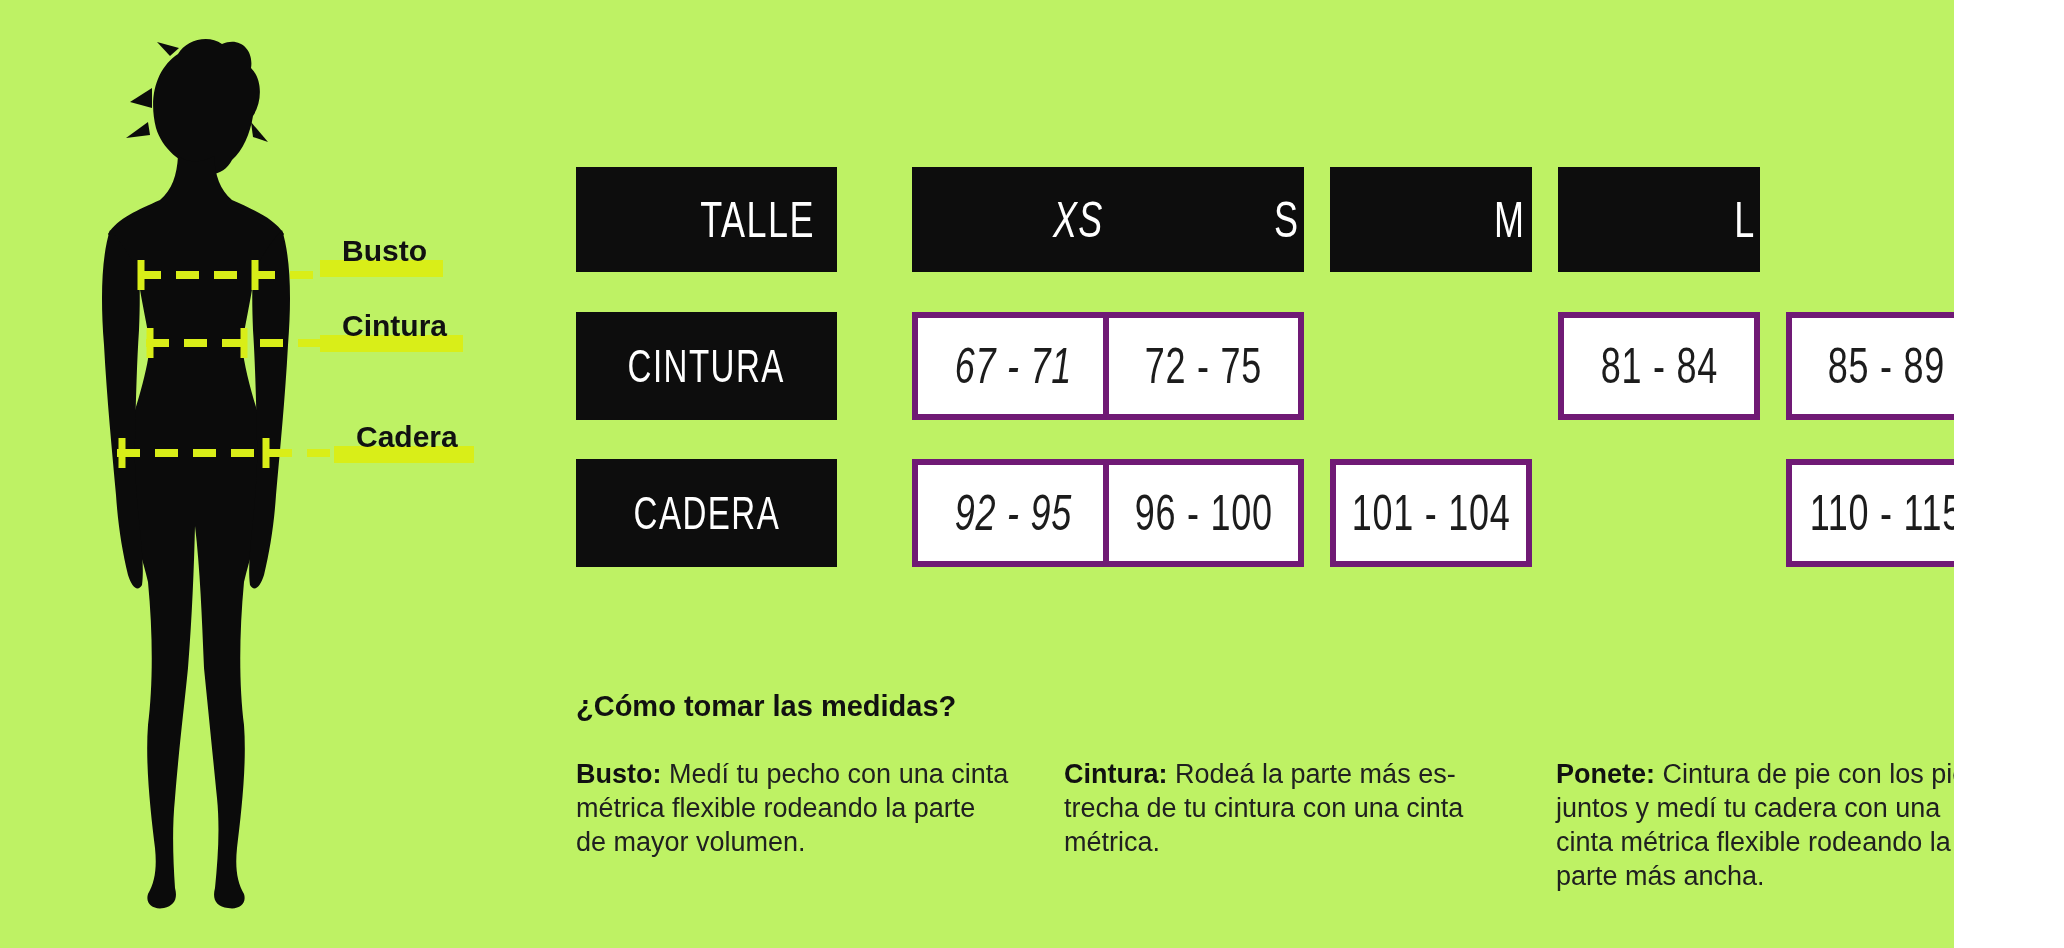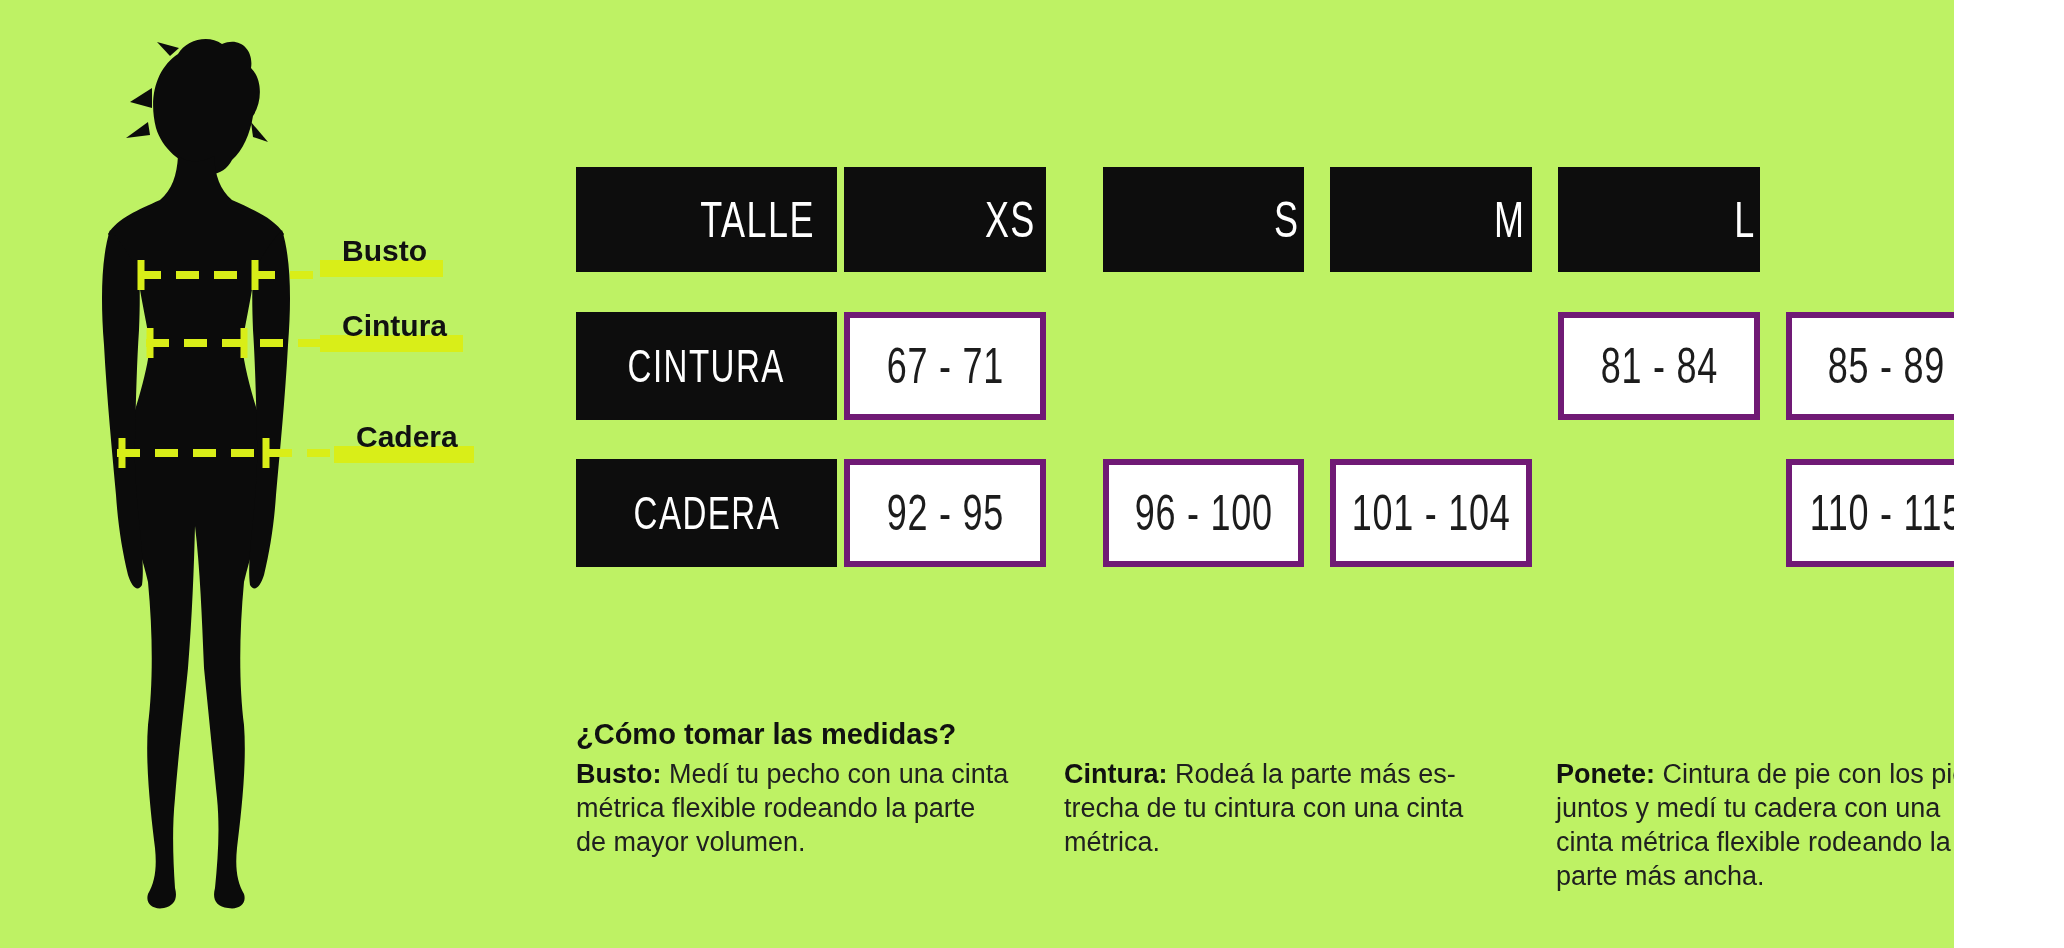--- a/index.html
+++ b/index.html
@@ -36,28 +36,28 @@
     display:inline-block;
     transform:scaleX(0.72);
     transform-origin:center center;
     letter-spacing:2px;
     white-space:nowrap;
   }
   .cell.head .cond{font-size:50px;}
   .cell.rowlabel .cond{font-size:46px;}
   .cell.data .cond{font-size:50px;letter-spacing:1px;}
   
-  .c0{left:576px;width:261px;} .c1{left:844px;width:202px;}
+  .c0{left:576px;width:261px;} .c1{left:912px;width:202px;font-style:italic;}
   .c2{left:1103px;width:201px;} .c3{left:1330px;width:202px;}
   .c4{left:1558px;width:202px;} .c5{left:1786px;width:200px;}
   .r0{top:167px;height:105px;justify-content:flex-end;} .r1{top:312px;height:108px;} .r2{top:459px;height:108px;}
   
   #inst-heading{
     position:absolute;left:576px;top:690px;
-    font-size:29px;font-weight:bold;color:#111111;margin-top:28px;
+    font-size:29px;font-weight:bold;color:#111111;
   }
   .inst{
     position:absolute;top:757px;margin:0;
     font-size:27px;line-height:34px;color:#202020;
     white-space:pre-line;
   }
   .inst b{color:#111111;}
   #inst-busto  {left:576px;width:480px;}
   #inst-cintura{left:1064px;width:486px;}
   #inst-cadera {left:1556px;width:500px;}
@@ -140,20 +140,23 @@
   <div class="cell head r0 c4">
       <span class="cond">L</span>
     </div>
 
   <div class="cell head rowlabel r1 c0">
       <span class="cond">CINTURA</span>
     </div>
   <div class="cell data r1 c1">
       <span class="cond">67 - 71</span>
     </div>
+  <div class="cell data r1 c2">
+      <span class="cond">72 - 75</span>
+    </div>
   <div class="cell data r1 c4">
       <span class="cond">81 - 84</span>
     </div>
   <div class="cell data r1 c5">
       <span class="cond">85 - 89</span>
     </div>
 
   <div class="cell head rowlabel r2 c0">
       <span class="cond">CADERA</span>
     </div>

